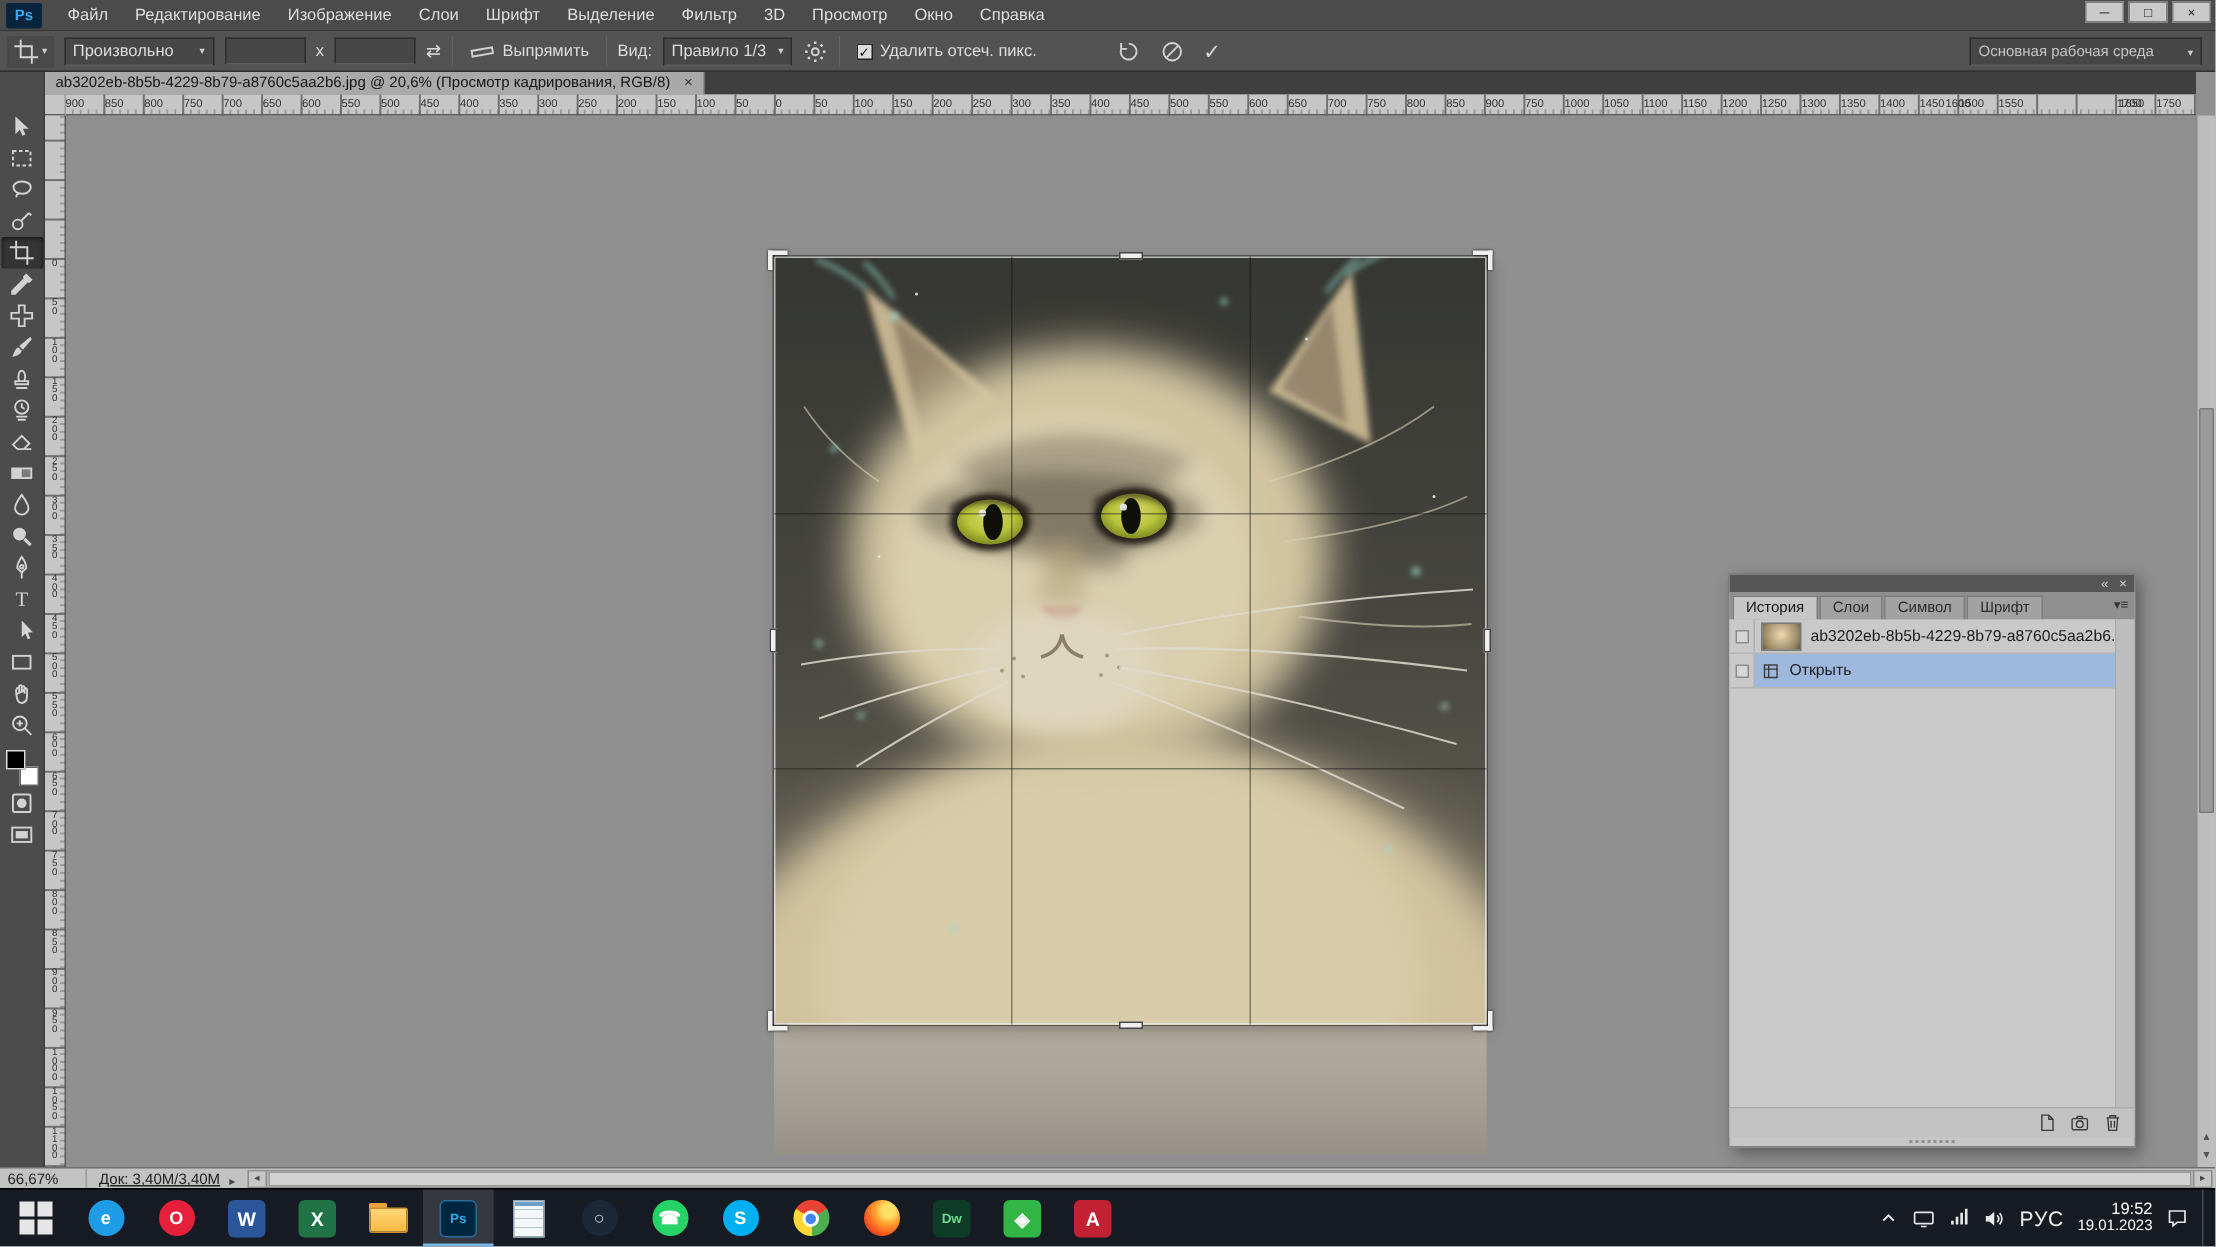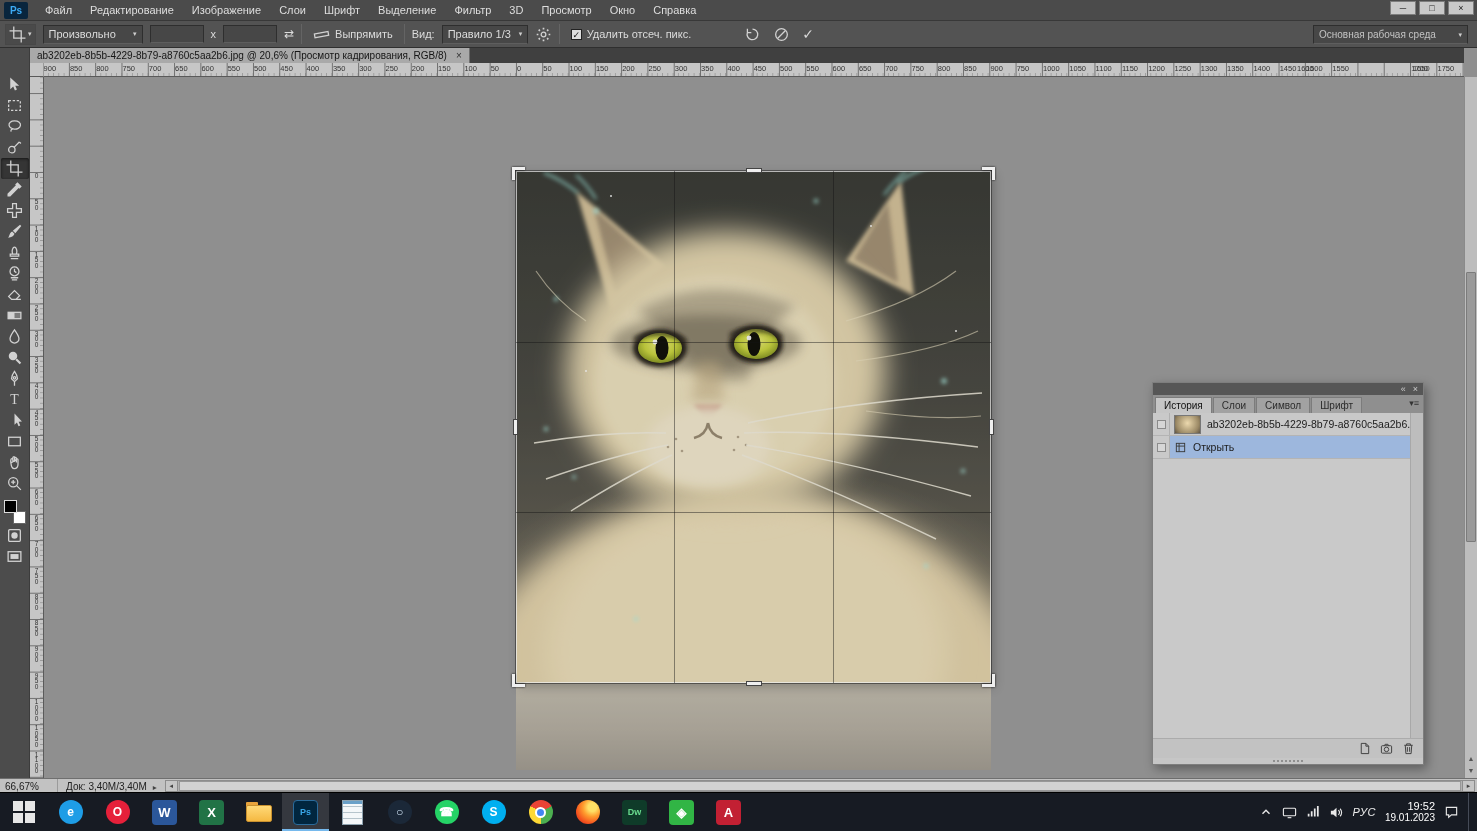--- a/index.html
+++ b/index.html
@@ -142,21 +142,21 @@
   .wm1{font-size:21px;}
   .wm2{font-size:12px;margin-top:4px;color:rgba(255,255,255,.5);}
   .wm2.first{margin-top:9px;}
 
   
   .status-bar{position:absolute;left:0;top:778px;right:0;height:14px;background:#c2c2c2;
               border-top:1px solid #6f6f6f;display:flex;align-items:flex-end;font-size:10px;
               color:#222;z-index:6;}
   .zoom-text{margin-left:5px;width:48px;flex:none;}
   .ssep{width:1px;height:100%;background:#9b9b9b;margin:0 4px;}
-  .doc-text{padding:0 4px;white-space:nowrap;}
+  .doc-text{padding:0 4px;white-space:nowrap;text-decoration:underline;}
   .sarrow{font-size:8px;color:#444;margin:0 6px 0 2px;}
   .hscroll{flex:1;height:12px;margin:0 2px;background:#b2b2b2;border:1px solid #8d8d8d;position:relative;}
   .harrow{position:absolute;top:0;width:12px;height:10px;font-size:7px;text-align:center;color:#444;
           line-height:10px;background:#c6c6c6;border-right:1px solid #8d8d8d;}
   .harrow.l{left:0;} .harrow.r{right:0;border-right:none;border-left:1px solid #8d8d8d;}
   .hthumb{position:absolute;left:13px;right:13px;top:0;bottom:0;background:#d2d2d2;border:1px solid #979797;}
 
   
   .taskbar{position:absolute;left:0;top:792px;right:0;height:39px;background:#171b23;
            border-top:1px solid #000;display:flex;align-items:center;z-index:30;}
@@ -178,21 +178,21 @@
           background:conic-gradient(from -60deg,#ea4335 0 120deg,#4caf50 120deg 240deg,#fdd835 240deg 360deg);}
   .chrome i{position:absolute;left:50%;top:50%;width:11px;height:11px;margin:-5.5px 0 0 -5.5px;
             background:#4285f4;border:2.5px solid #fff;border-radius:50%;}
   .ffox{width:24px;height:24px;border-radius:50%;
         background:radial-gradient(circle at 68% 30%,#ffe066 0 18%,#ff9d2e 40%,#f4511e 70%,#b3261e 100%);}
   .npad{width:21px;height:25px;border:1px solid #8fa3b0;box-shadow:inset 0 3px 0 #6aa0c8;
         background-color:#f4f7f9;
         background-image:repeating-linear-gradient(180deg,transparent 0 5px,#b6c4cc 5px 6px);}
   .tray{margin-left:auto;display:flex;align-items:center;gap:9px;padding-right:4px;color:#eee;font-size:11px;}
   .tray-ic{display:flex;align-items:center;}
-  .lang{font-size:11px;letter-spacing:.5px;font-style:italic;}
+  .lang{font-size:14px;letter-spacing:.5px;}
   .clock{text-align:right;font-size:11px;line-height:12px;color:#fff;}
   .clock div:last-child{font-size:10px;}
   .show-desktop{width:5px;height:39px;border-left:1px solid #454b57;}
 </style>
 </head>
 <body>
 
 <div id="app">
 
   <header class="menu-bar">

